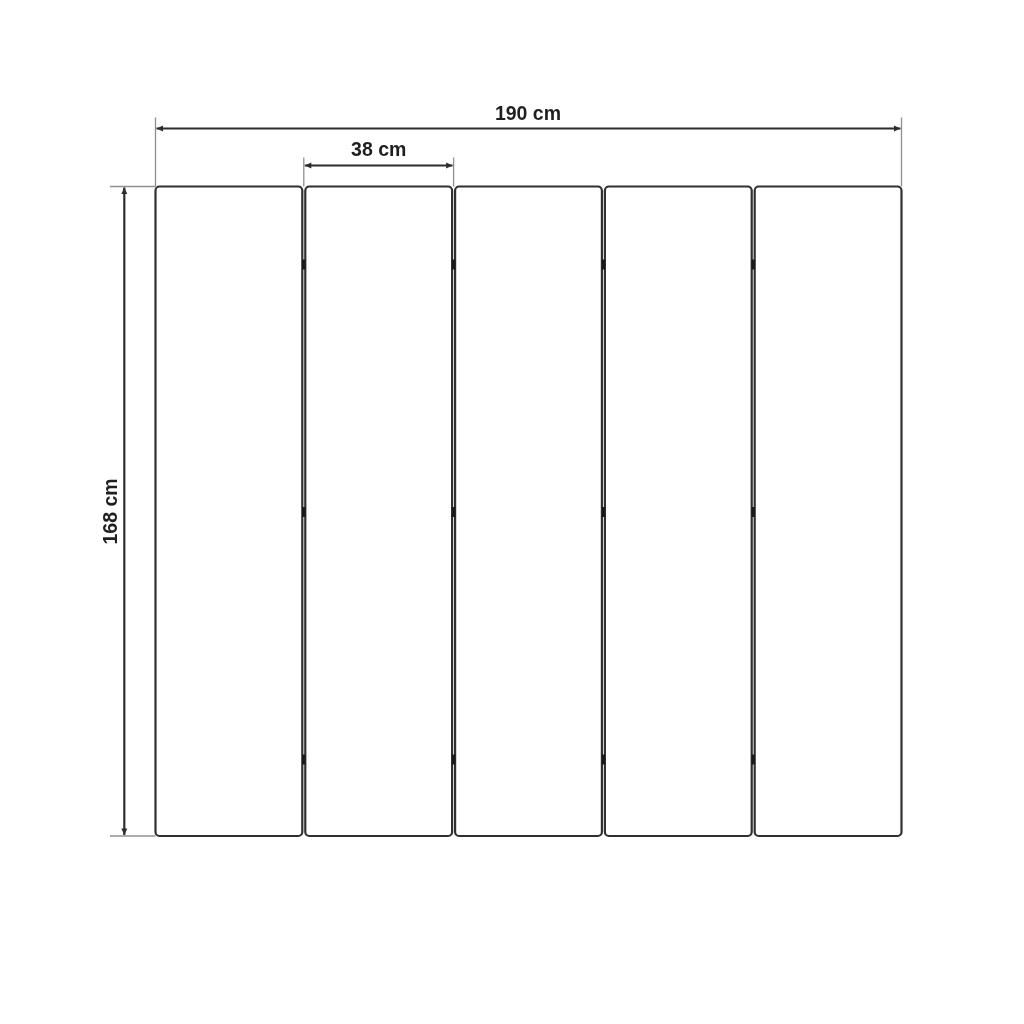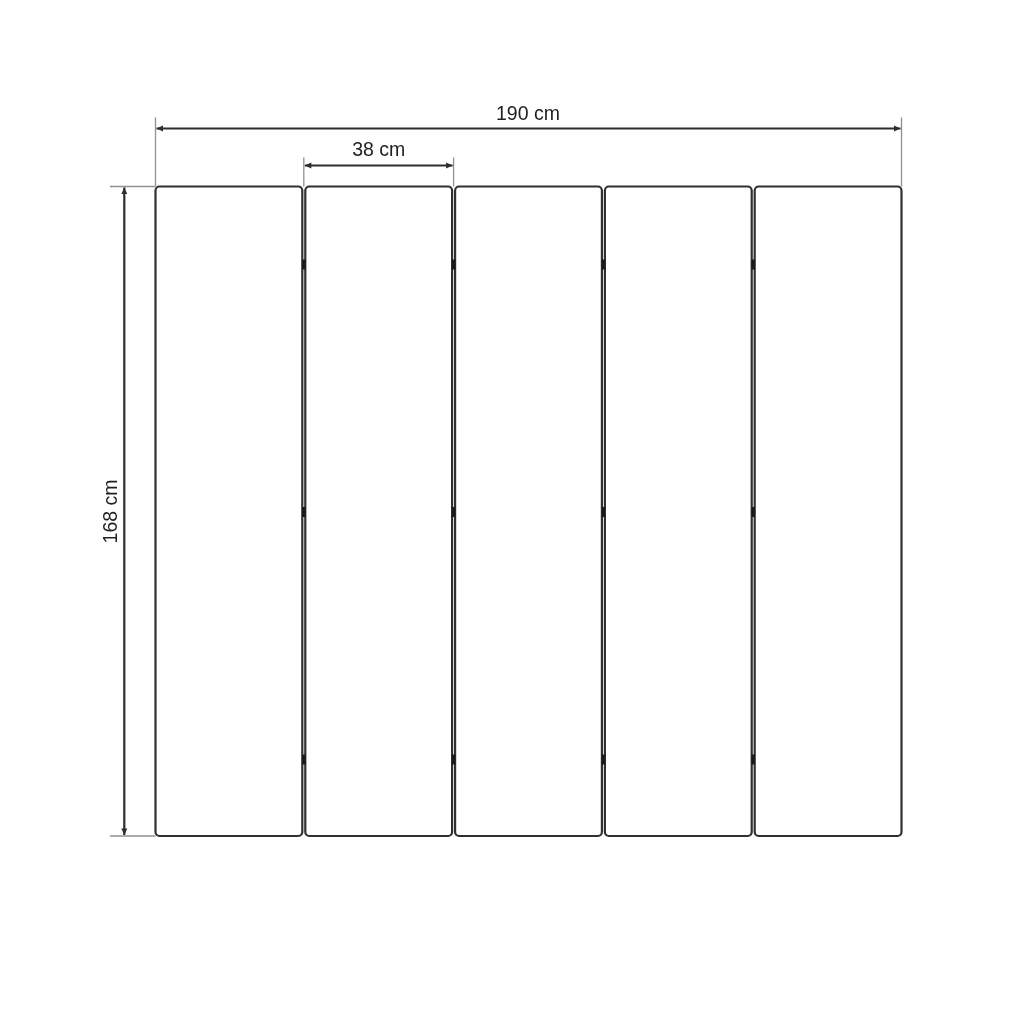--- a/index.html
+++ b/index.html
@@ -1,16 +1,16 @@
 <!DOCTYPE html>
 <html><head>
 <meta charset="utf-8">
 <style>
   html,body{margin:0;padding:0;background:#ffffff;}
-  .wrap{width:1024px;height:1024px;position:relative;background:#ffffff;}
+  .wrap{width:1024px;height:1024px;position:relative;background:#ffffff;font-weight:bold;}
   svg{display:block;}
   text{font-family:"Liberation Sans",sans-serif;fill:#1f1f1f;}
 </style>
 </head>
 <body>
 <div class="wrap">
 <svg width="1024" height="1024" viewBox="0 0 1024 1024">
   <defs>
     <marker id="arL" markerWidth="8" markerHeight="8" refX="0.5" refY="4" orient="auto" markerUnits="userSpaceOnUse">
       <path d="M0.5,4 L7,1 L7,7 Z" fill="#2d2d2d"></path>

